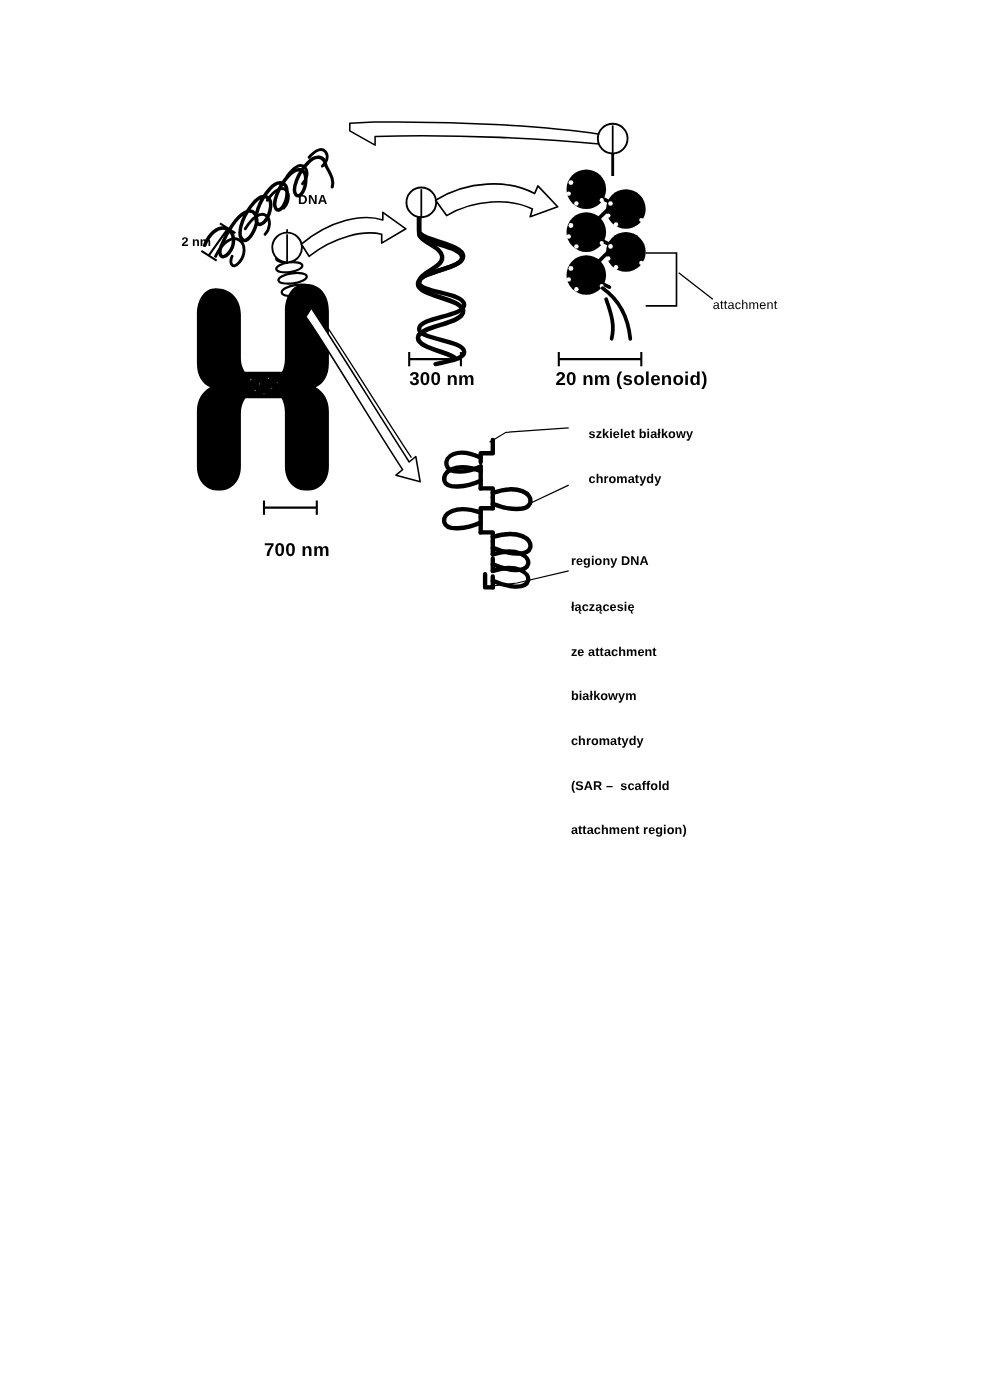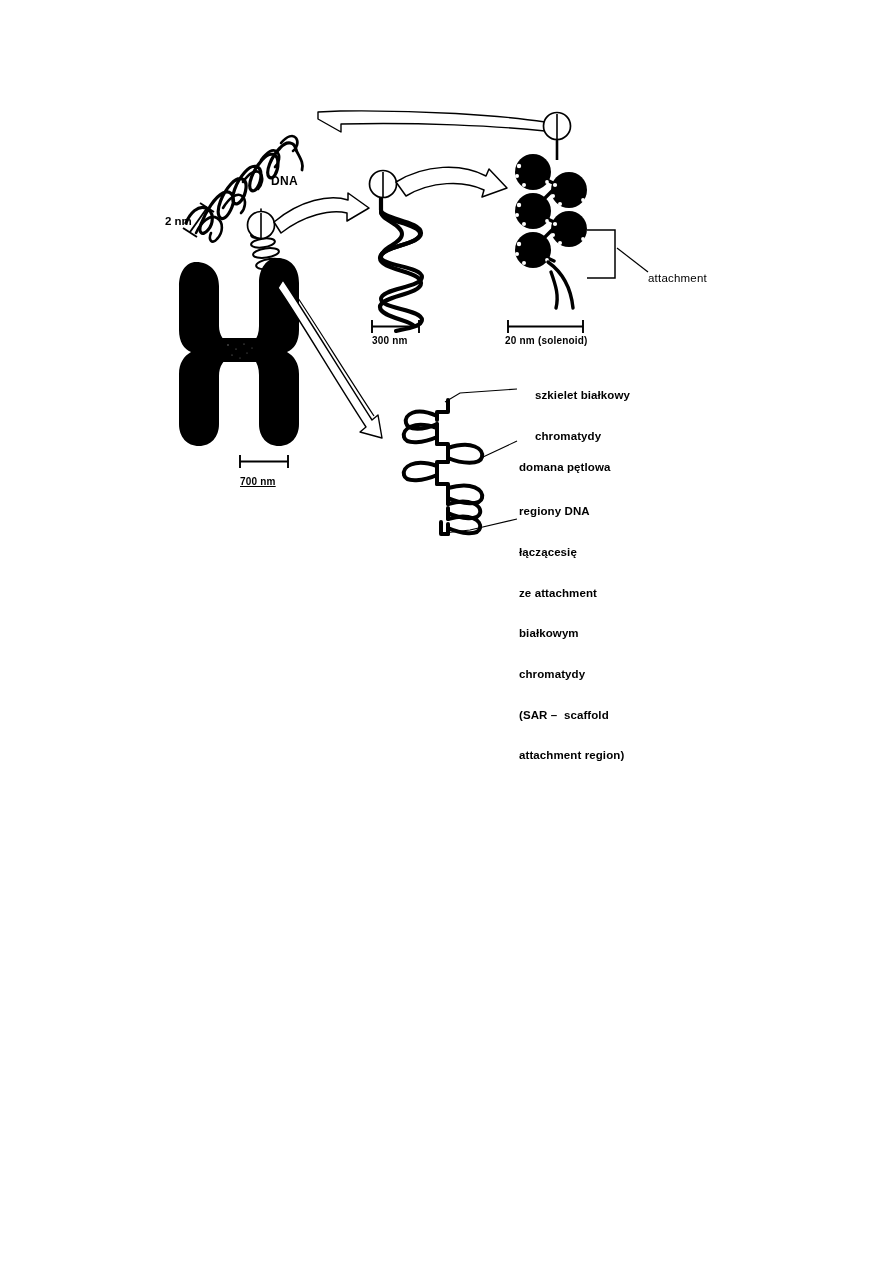--- a/index.html
+++ b/index.html
@@ -30,21 +30,21 @@
     height: 1263px;
   }
   .lbl {
     position: absolute;
     font-family: "Liberation Sans", sans-serif;
     color: #000;
     white-space: pre;
     line-height: 1.18;
   }
   .scale-lbl {
-    font-size: 10px;
+    font-size: 17px;
     font-weight: bold;
     letter-spacing: 0.2px;
   }
   .dna-lbl {
     font-size: 12px;
     font-weight: bold;
     letter-spacing: 0.3px;
   }
   .nm2-lbl {
     font-size: 11.5px;
@@ -383,36 +383,33 @@
 
       <path d="M 444 533 L 470 530 L 517 519"></path>
     </g>
 
   </svg>
 
   <div class="lbl dna-lbl" style="left:271px; top:174px;">DNA</div>
 
   <div class="lbl nm2-lbl" style="left:165px; top:215px;">2 nm</div>
 
-  <div class="lbl scale-lbl" style="left:240px; top:476px;text-decoration:underline;">700 nm</div>
+  <div class="lbl scale-lbl" style="left:240px; top:490px;">700 nm</div>
 
   <div class="lbl scale-lbl" style="left:372px; top:335px;">300 nm</div>
 
   <div class="lbl scale-lbl" style="left:505px; top:335px;">20 nm (solenoid)</div>
 
   <div class="lbl nukleosom-lbl" style="left:648px; top:272px;">attachment</div>
 
   <div class="lbl callout-lbl" style="left:519px; top:362px;margin-left:16px;">
     <div>szkielet białkowy</div>
     <div>chromatydy</div>
   </div>
 
-  <div class="lbl callout-lbl" style="left:519px; top:434px;">
-    <div>domana pętlowa</div>
-  </div>
 
   <div class="lbl callout-lbl" style="left:519px; top:478px;">
     <div>regiony DNA</div>
     <div>łączącesię</div>
     <div>ze attachment</div>
     <div>białkowym</div>
     <div>chromatydy</div>
     <div>(SAR –  scaffold</div>
     <div>attachment region)</div>
   </div>

